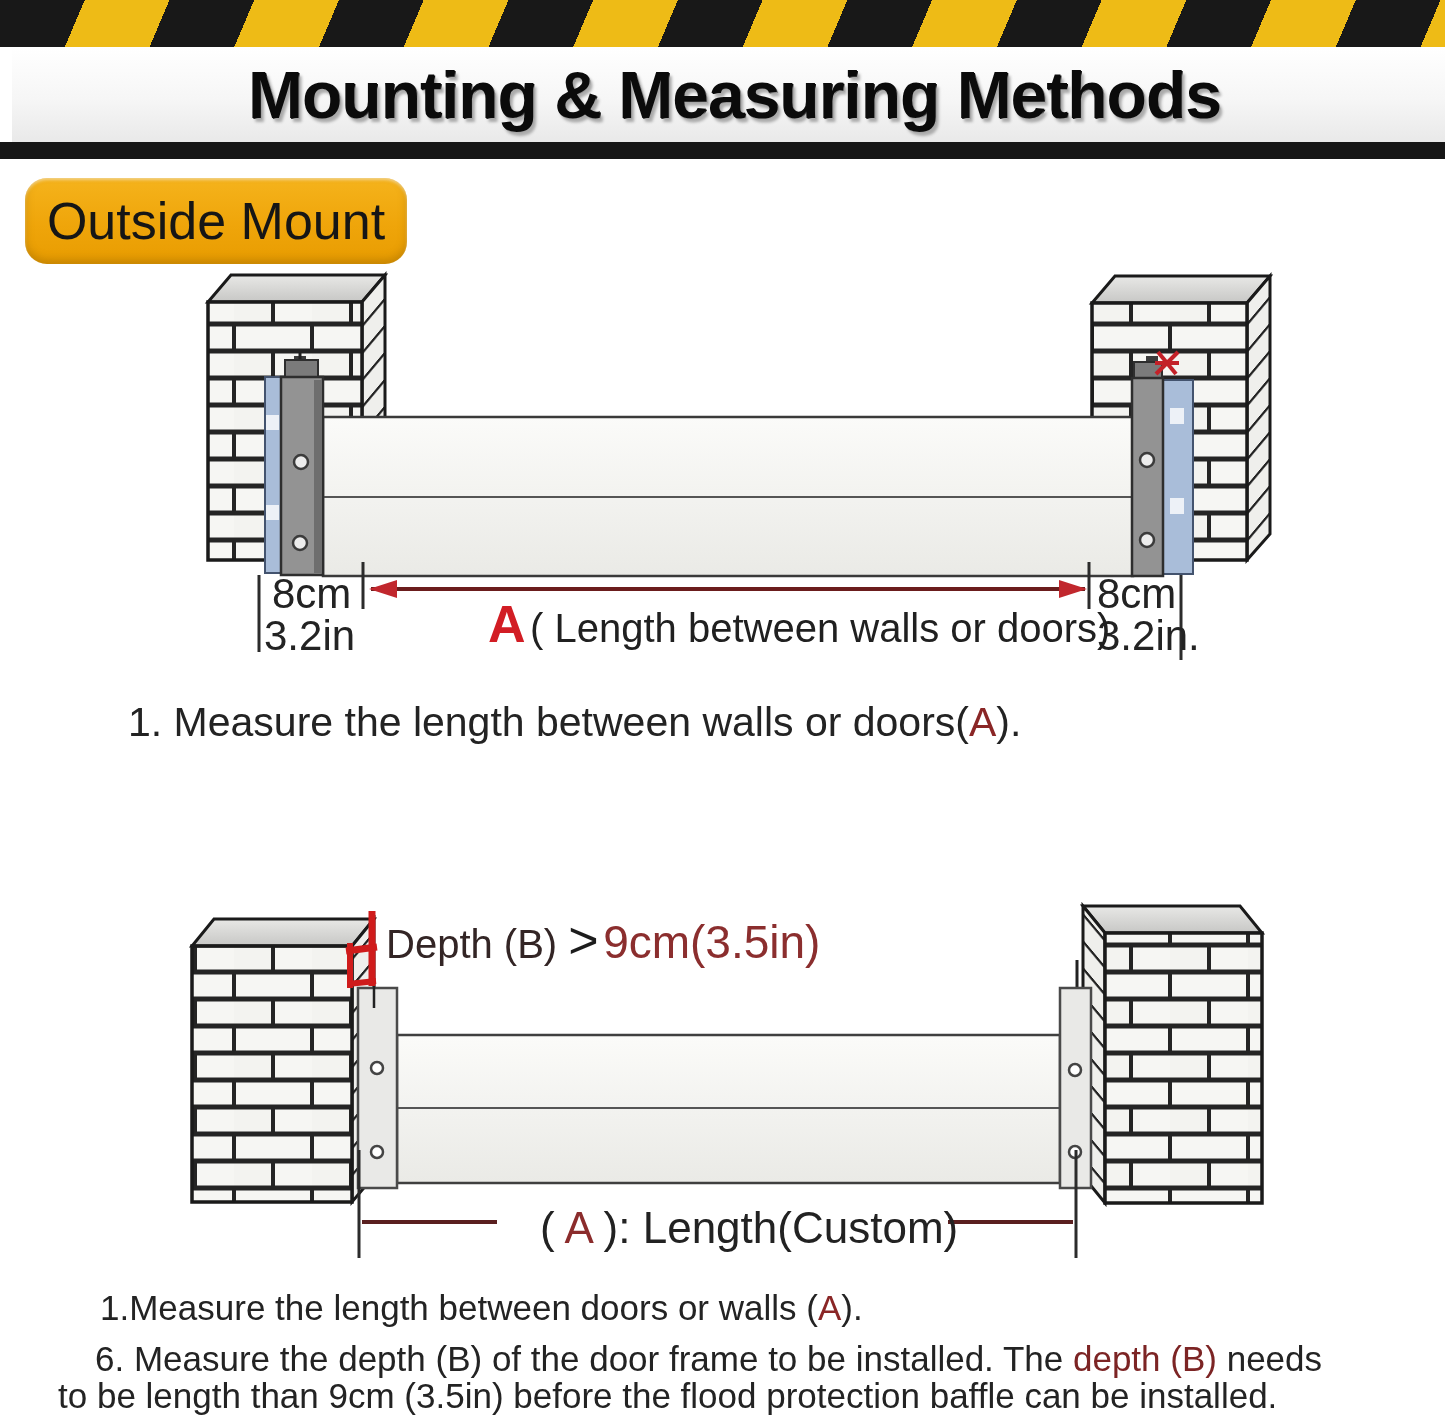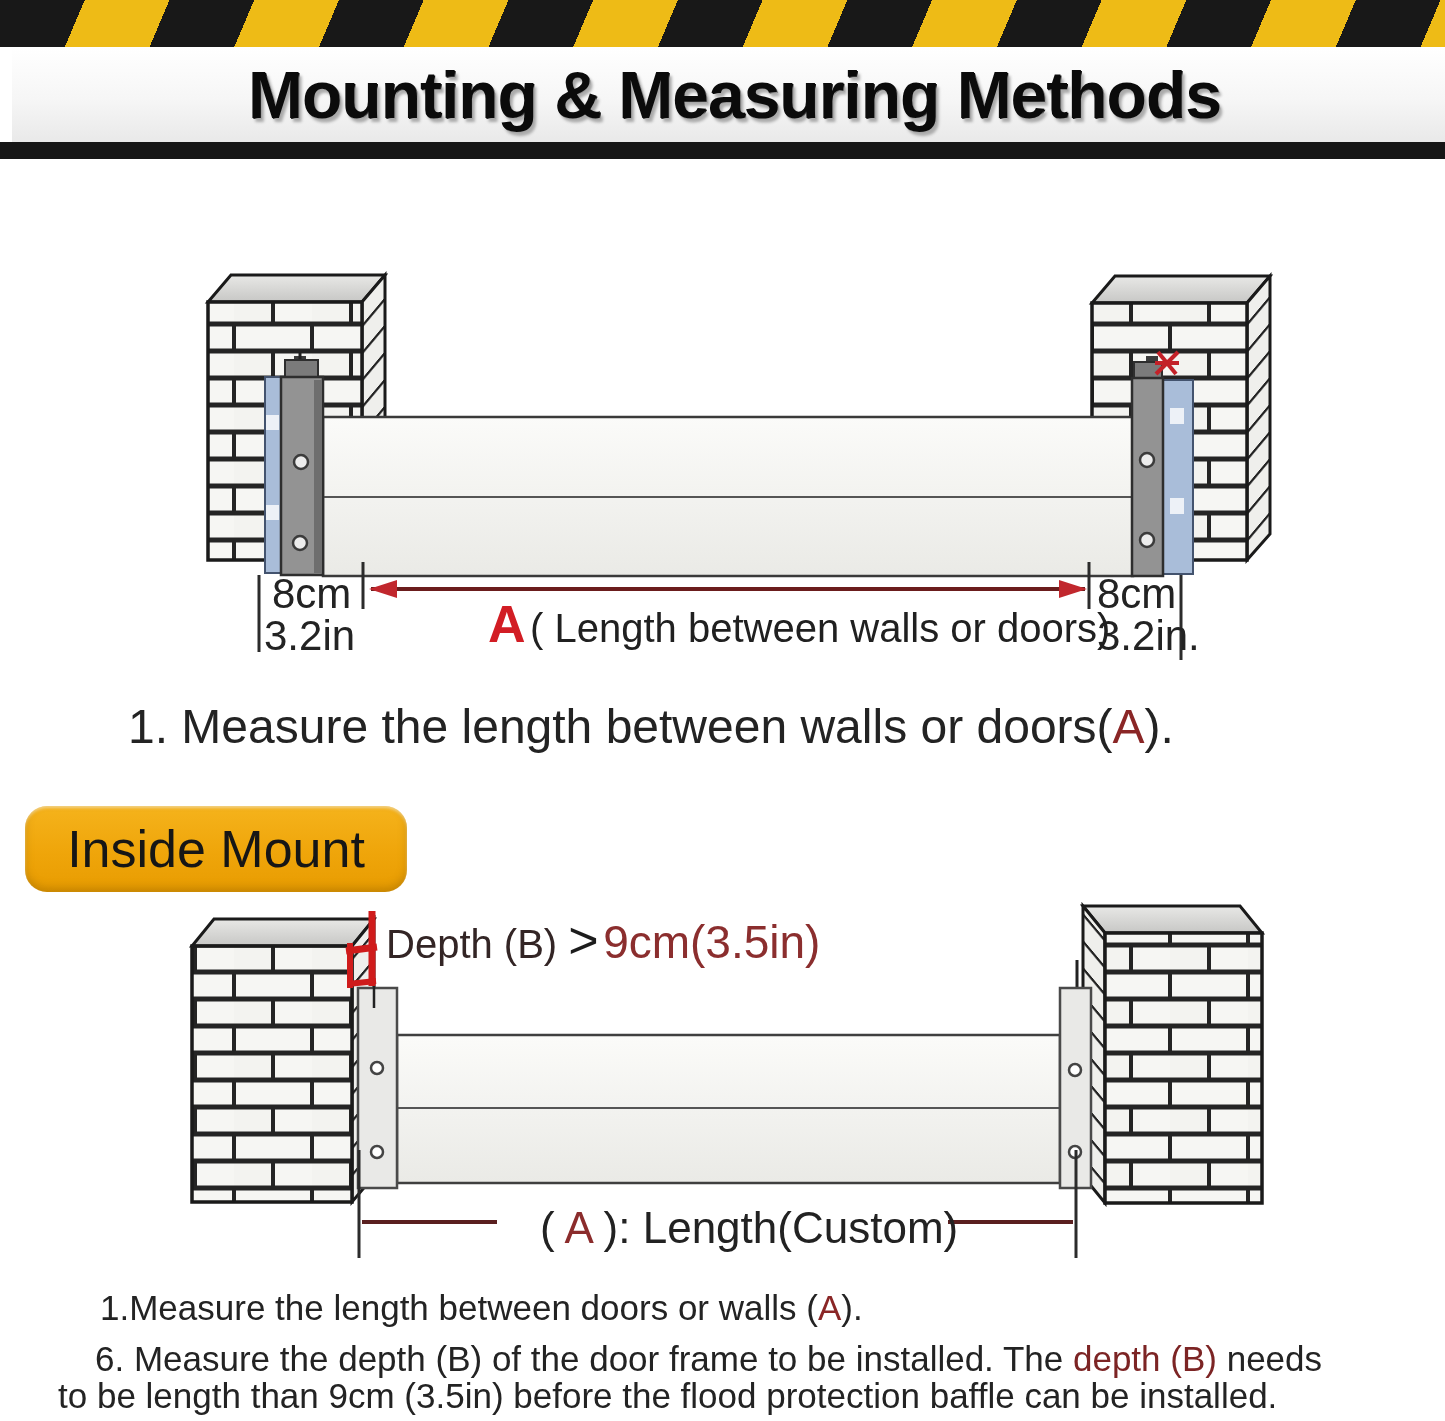--- a/index.html
+++ b/index.html
@@ -21,37 +21,40 @@
          display:flex;align-items:center;justify-content:center;}
   .badge .blabel{font-size:52px;color:#161616;}
   #badge-outside{top:178px;}
   #badge-inside{top:806px;}
   
   svg{position:absolute;left:0;}
   #svg-outside{top:265px;}
   #svg-inside{top:895px;}
   text{font-family:"Liberation Sans",sans-serif;}
   
-  .steps{position:absolute;color:#232323;font-size:48px;white-space:nowrap;}
+  .steps{position:absolute;color:#232323;font-size:41px;white-space:nowrap;}
   .maroon{color:#7c2424;}
   .dred{color:#8a2626;}
   .steps-bottom{font-size:35px;}
 </style>
 </head>
 <body>
 
 <div class="page">
 
   <div class="hazard"></div>
 
   <div class="titleband">
     <div class="title">Mounting &amp; Measuring Methods</div>
   </div>
   <div class="blackbar"></div>
 
+  <div class="badge" id="badge-outside">
+    <div class="blabel">Outside Mount</div>
+  </div>
 
   <svg id="svg-outside" width="1445" height="400" viewBox="0 265 1445 400">
     <defs>
       <pattern id="brick" width="78" height="54" patternUnits="userSpaceOnUse">
         <rect width="78" height="54" fill="#242424"></rect>
         <rect x="2" y="2.5" width="74" height="22" fill="#f6f6f3"></rect>
         <rect x="-37" y="29.5" width="74" height="22" fill="#f3f3f0"></rect>
         <rect x="41" y="29.5" width="74" height="22" fill="#f6f6f3"></rect>
       </pattern>
       <pattern id="sideR" width="12" height="27" patternUnits="userSpaceOnUse" patternTransform="skewY(-50)">
@@ -134,23 +137,20 @@
         <tspan font-size="52" font-weight="bold" fill="#d21d24">A</tspan>
         <tspan font-size="40" fill="#202020">( Length between walls or doors)</tspan>
       </text>
     </g>
   </svg>
 
   <div class="steps" style="left:128px;top:699px;">
     <span>1. Measure the length between walls or doors(</span><span class="dred">A</span><span>).</span>
   </div>
 
-  <div class="badge" id="badge-inside">
-    <div class="blabel">Inside Mount</div>
-  </div>
 
   <svg id="svg-inside" width="1445" height="385" viewBox="0 895 1445 385">
 
     <g>
       <polygon points="192,946 352,946 374,919 214,919" fill="url(#topG)" stroke="#1a1a1a" stroke-width="3"></polygon>
       <polygon points="352,946 374,919 374,1176 352,1202" fill="url(#sideR)" stroke="#1a1a1a" stroke-width="3"></polygon>
       <rect x="192" y="946" width="160" height="256" fill="url(#brick)" stroke="#1a1a1a" stroke-width="3.5"></rect>
     </g>
 
     <g>

